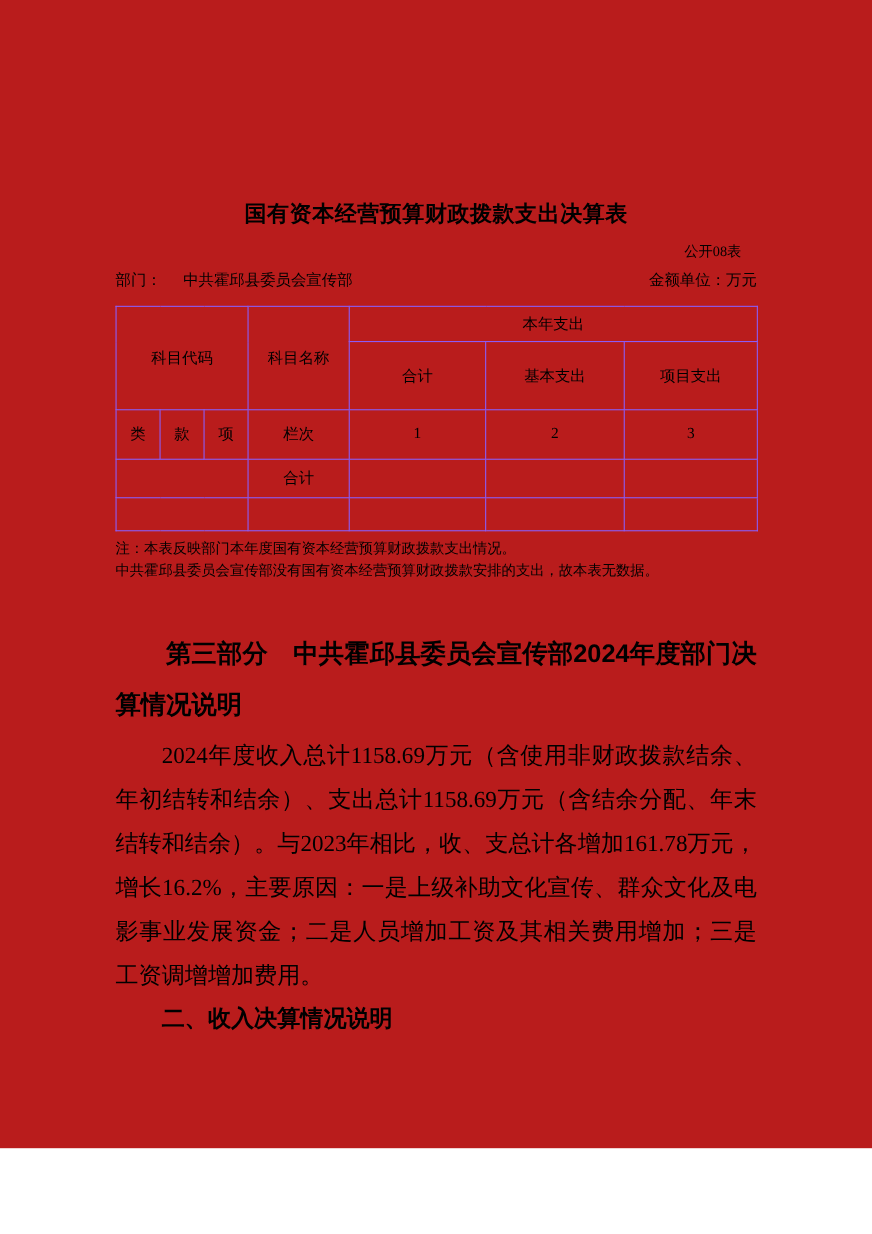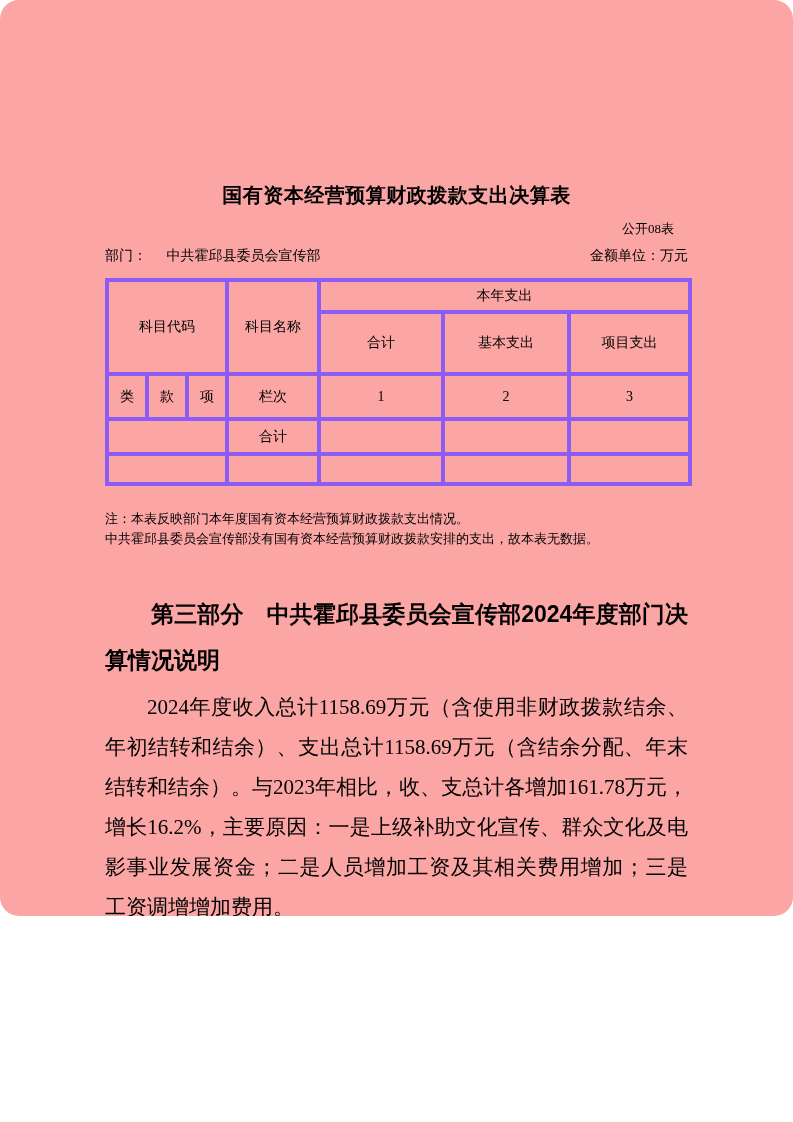--- a/index.html
+++ b/index.html
@@ -1,25 +1,24 @@
 <!DOCTYPE html>
 <html><head>
 <meta charset="utf-8">
 <style>
   * { margin: 0; padding: 0; box-sizing: border-box; }
   html, body { background: #ffffff; }
   .page {
     width: 793px;
-    height: 916px;
-    background: #fca5a5;
+    height: 1044px;
+    background: #b91c1c;
     position: relative;
     overflow: hidden;
     color: #000000;
     font-family: "Liberation Serif", "DejaVu Serif", serif;
-    border-radius: 19px;
   }
   .content { padding: 182px 105px 0 105px; }
 
   .doc-title {
     text-align: center;
     font-family: "Liberation Sans", "DejaVu Sans", sans-serif;
     font-weight: bold;
     font-size: 20px;
     line-height: 26px;
     letter-spacing: 0.5px;
@@ -42,34 +41,34 @@
   .meta-left span { display: inline-block; }
   .meta-left .gap { margin-right: 16px; }
 
   table.budget {
     margin-top: 12px;
     width: 583px;
     border-collapse: collapse;
     table-layout: fixed;
   }
   table.budget td {
-    border: 4px solid #8b5cf6;
+    border: 1px solid #8b5cf6;
     text-align: center;
     vertical-align: middle;
     font-size: 14px;
     padding: 0 2px;
     overflow: hidden;
   }
   tr.r1 { height: 32px; }
   tr.r2 { height: 62px; }
   tr.r3 { height: 45px; }
   tr.r4 { height: 35px; }
   tr.r5 { height: 30px; }
 
-  .notes { margin-top: 23px; font-size: 13px; line-height: 20px; }
+  .notes { margin-top: 6px; font-size: 13px; line-height: 20px; }
 
   .part3-heading {
     margin-top: 42px;
     font-family: "Liberation Sans", "DejaVu Sans", sans-serif;
     font-weight: bold;
     font-size: 23px;
     line-height: 46px;
     text-indent: 2em;
     text-align: justify;
   }

